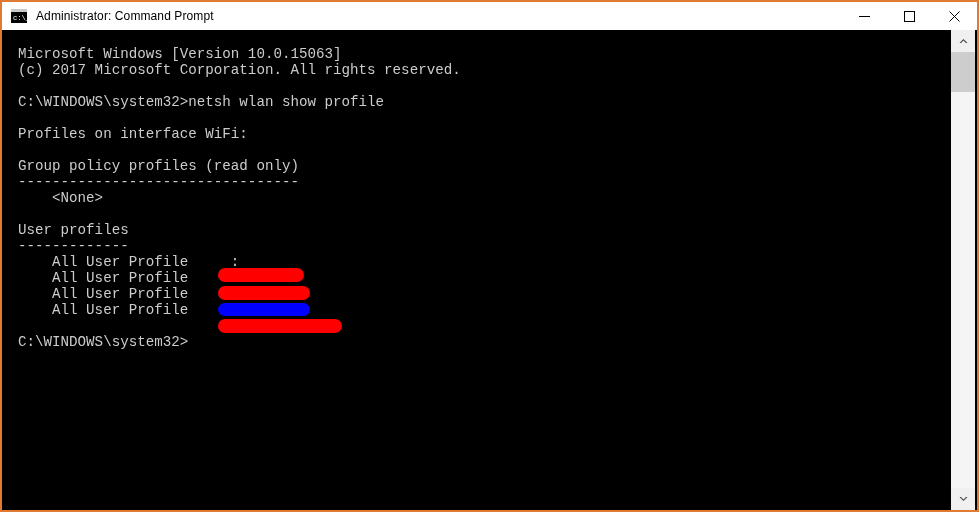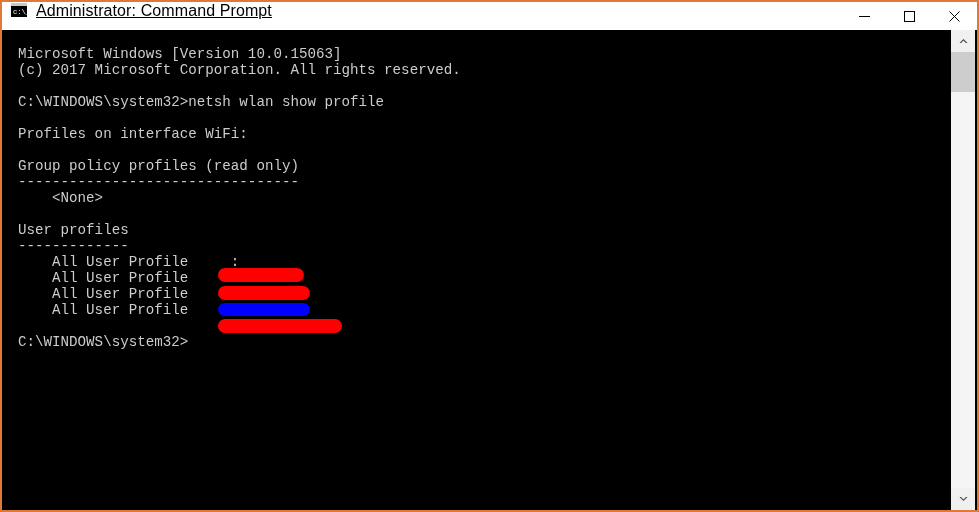--- a/index.html
+++ b/index.html
@@ -23,41 +23,40 @@
 
   
   #titlebar {
     position: absolute;
     left: 0;
     top: 0;
     width: 975px;
     height: 28px;
     background: #ffffff;
     display: flex;
-    align-items: flex-start;
+    align-items: center;
     box-sizing: border-box;
   }
 
   #title-icon {
     width: 18px;
     height: 16px;
     margin-left: 8px;
     margin-right: 8px;
     flex: 0 0 auto;
     display: block;
   }
 
   #title-text {
     font-family: "Liberation Sans", sans-serif;
-    font-size: 16px;
+    font-size: 12px;
     color: #000000;
     white-space: nowrap;
     letter-spacing: 0.1px;
     flex: 0 0 auto;
-    text-decoration: underline;
   }
 
   #titlebar-spacer {
     flex: 1 1 auto;
   }
 
   .winbtn {
     width: 45px;
     height: 28px;
     display: flex;

